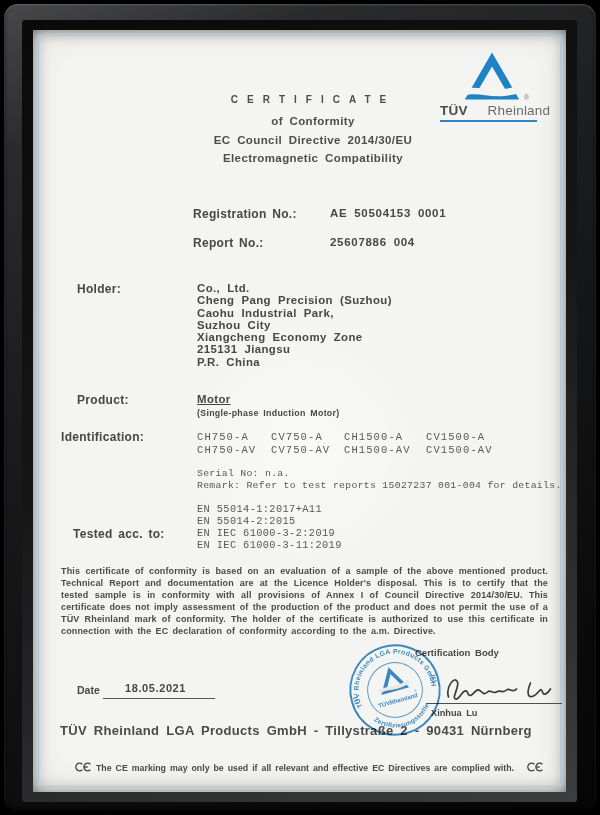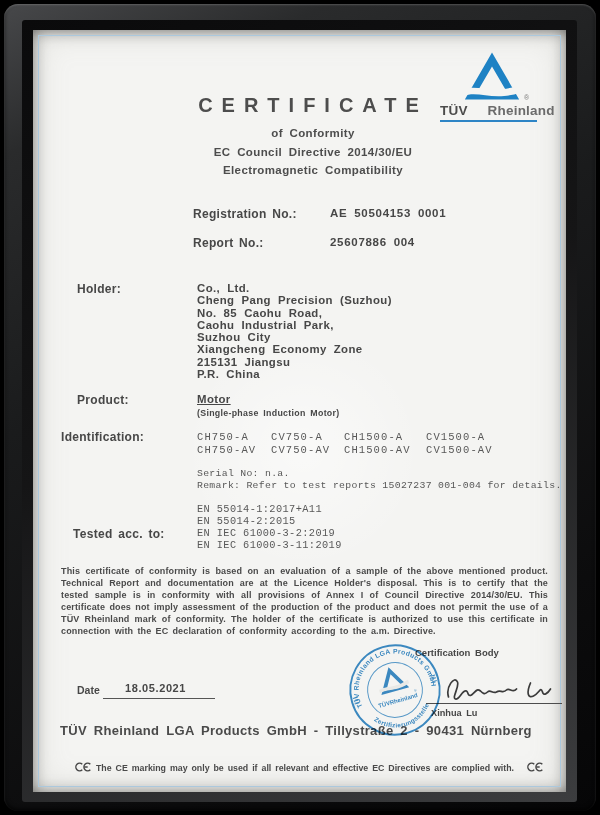--- a/index.html
+++ b/index.html
@@ -21,26 +21,26 @@
            color:#474747; }
   .blue-inset { position:absolute; inset:5px; border:1px solid #abc8dd; }
   .watermark { position:absolute; left:150px; top:300px; width:240px; height:240px;
            transform:rotate(45deg);
            background:radial-gradient(closest-side, rgba(255,255,255,.5), rgba(255,255,255,0)); }
   .abs { position:absolute; }
   
   .logo-tri { left:430px; top:22px; width:58px; height:52px; }
   .logo-text { left:407px; top:73px; width:108px; font-size:13.5px; letter-spacing:.2px; white-space:nowrap; }
   .logo-text .tuv { font-weight:bold; color:#4b4b4b; }
-  .logo-text .rhl { font-weight:bold; color:#6b6b6b;padding-left:20px; }
+  .logo-text .rhl { font-weight:normal; color:#6b6b6b;padding-left:20px; }
   .logo-reg { left:491px; top:64px; font-size:7px; color:#7a7a7a; }
   .logo-rule { left:407px; top:90px; width:97px; height:2px; background:#2e85c6; }
   
   .title-block { left:60px; top:64px; width:440px; text-align:center; color:#4d4d4d; }
-  .t-main { font-size:20px; font-weight:bold; letter-spacing:9px; margin-bottom:7px; }
+  .t-main { font-size:10px; font-weight:bold; letter-spacing:9px; margin-bottom:7px; }
   .t-sub  { font-size:11.5px; font-weight:bold; line-height:18.5px; word-spacing:3px; letter-spacing:.4px; }
   
   .lbl  { font-size:12px; font-weight:bold; word-spacing:2px; letter-spacing:.3px; white-space:nowrap; }
   .val  { font-size:11.5px; font-weight:bold; word-spacing:3px; letter-spacing:.7px; white-space:nowrap; }
   .reg-lbl1 { left:160px; top:177px; }
   .reg-val1 { left:297px; top:177px; }
   .reg-lbl2 { left:160px; top:206px; }
   .reg-val2 { left:297px; top:206px; }
   .holder-lbl { left:44px; top:252px; }
   .holder-lines { left:164px; top:252px; font-size:11.4px; font-weight:bold; line-height:12.3px;
@@ -109,21 +109,20 @@
 
     <div class="abs lbl reg-lbl1">Registration No.:</div>
     <div class="abs val reg-val1">AE 50504153 0001</div>
     <div class="abs lbl reg-lbl2">Report No.:</div>
     <div class="abs val reg-val2">25607886 004</div>
 
     <div class="abs lbl holder-lbl">Holder:</div>
     <div class="abs holder-lines">
       <div>Co., Ltd.</div>
       <div>Cheng Pang Precision (Suzhou)</div>
-      <div>No. 85 Caohu Road,</div>
       <div>Caohu Industrial Park,</div>
       <div>Suzhou City</div>
       <div>Xiangcheng Economy Zone</div>
       <div>215131 Jiangsu</div>
       <div>P.R. China</div>
     </div>
 
     <div class="abs lbl product-lbl">Product:</div>
     <div class="abs product-name">Motor</div>
     <div class="abs product-sub">(Single-phase Induction Motor)</div>

